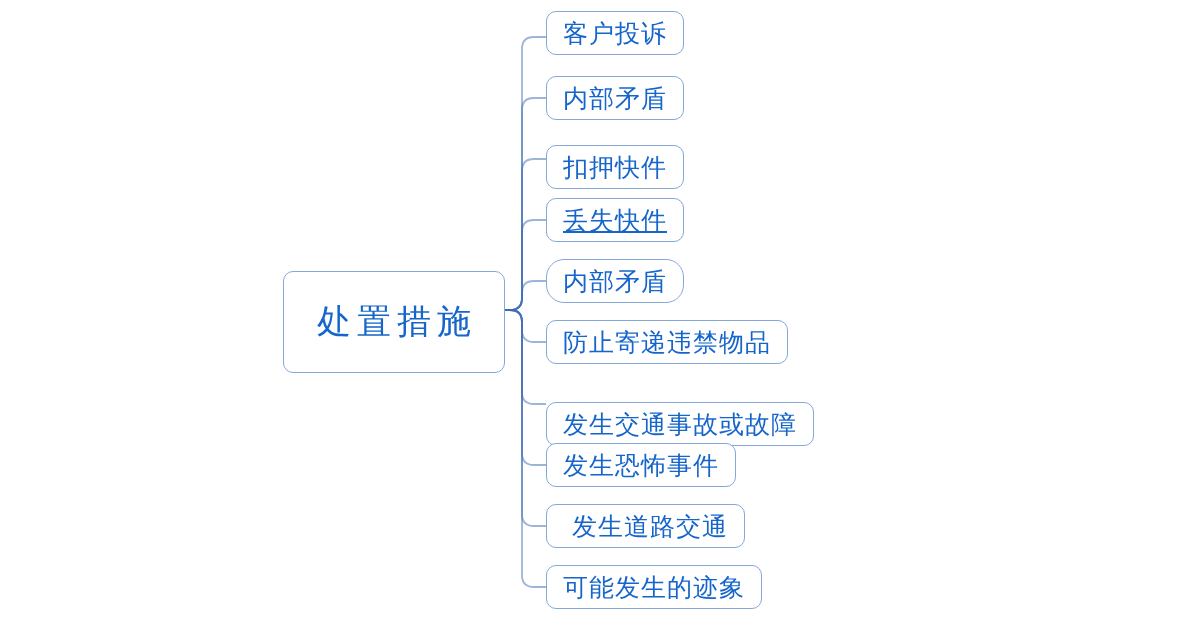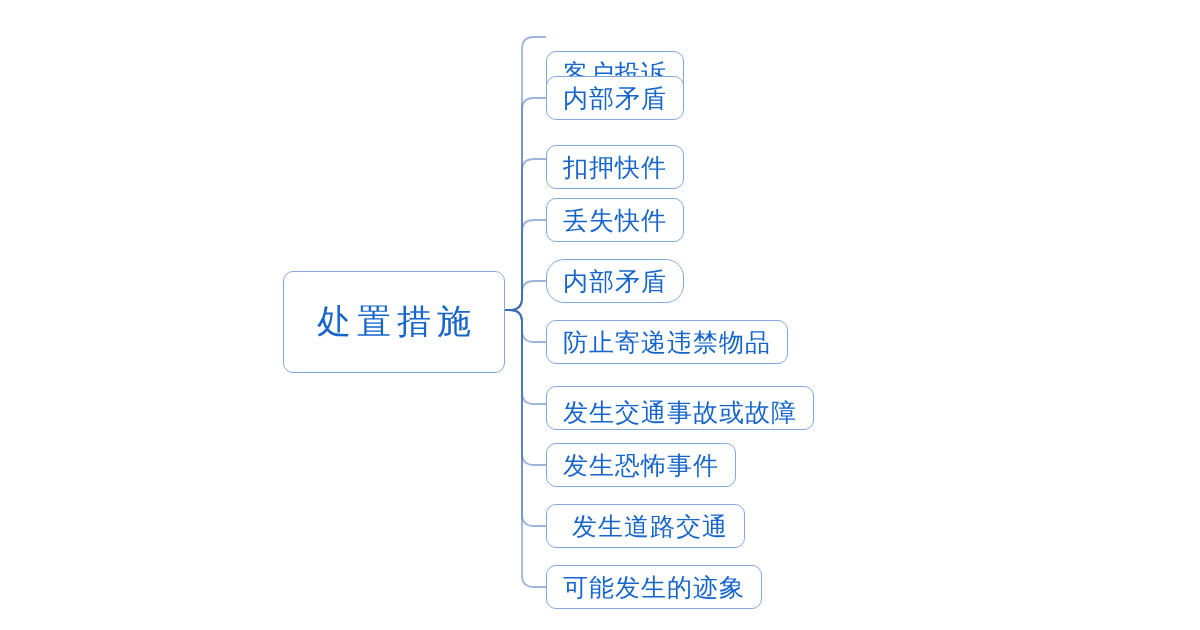--- a/index.html
+++ b/index.html
@@ -66,39 +66,39 @@
       <path d="M 505 310 H 510 Q 522 310 522 322 V 453 Q 522 465 534 465 H 546" fill="none" stroke="rgba(61,105,180,0.5)" stroke-width="1.8"></path>
       <path d="M 505 310 H 510 Q 522 310 522 322 V 514 Q 522 526 534 526 H 546" fill="none" stroke="rgba(61,105,180,0.5)" stroke-width="1.8"></path>
       <path d="M 505 310 H 510 Q 522 310 522 322 V 575 Q 522 587 534 587 H 546" fill="none" stroke="rgba(61,105,180,0.5)" stroke-width="1.8"></path>
     </svg>
 
   <div class="node root">
     <span>处置措施</span>
   </div>
 
   <div id="child-layer">
-      <div class="node child" style="top: 11px; margin-top: 40px;">
+      <div class="node child" style="top: 11px;">
         <span>客户投诉</span>
       </div>
       <div class="node child" style="top: 76px;">
         <span>内部矛盾</span>
       </div>
       <div class="node child" style="top: 145px;">
         <span>扣押快件</span>
       </div>
-      <div class="node child" style="top: 198px;">
+      <div class="node child" style="top: 198px; text-decoration: underline;">
         <span>丢失快件</span>
       </div>
       <div class="node child" style="top: 259px; border-radius: 18px;">
         <span>内部矛盾</span>
       </div>
       <div class="node child" style="top: 320px;">
         <span>防止寄递违禁物品</span>
       </div>
-      <div class="node child" style="top: 386px; align-items: flex-end;">
+      <div class="node child" style="top: 402px;">
         <span>发生交通事故或故障</span>
       </div>
       <div class="node child" style="top: 443px;">
         <span>发生恐怖事件</span>
       </div>
       <div class="node child" style="top: 504px; padding-left: 25px;">
         <span>发生道路交通</span>
       </div>
       <div class="node child" style="top: 565px;">
         <span>可能发生的迹象</span>

